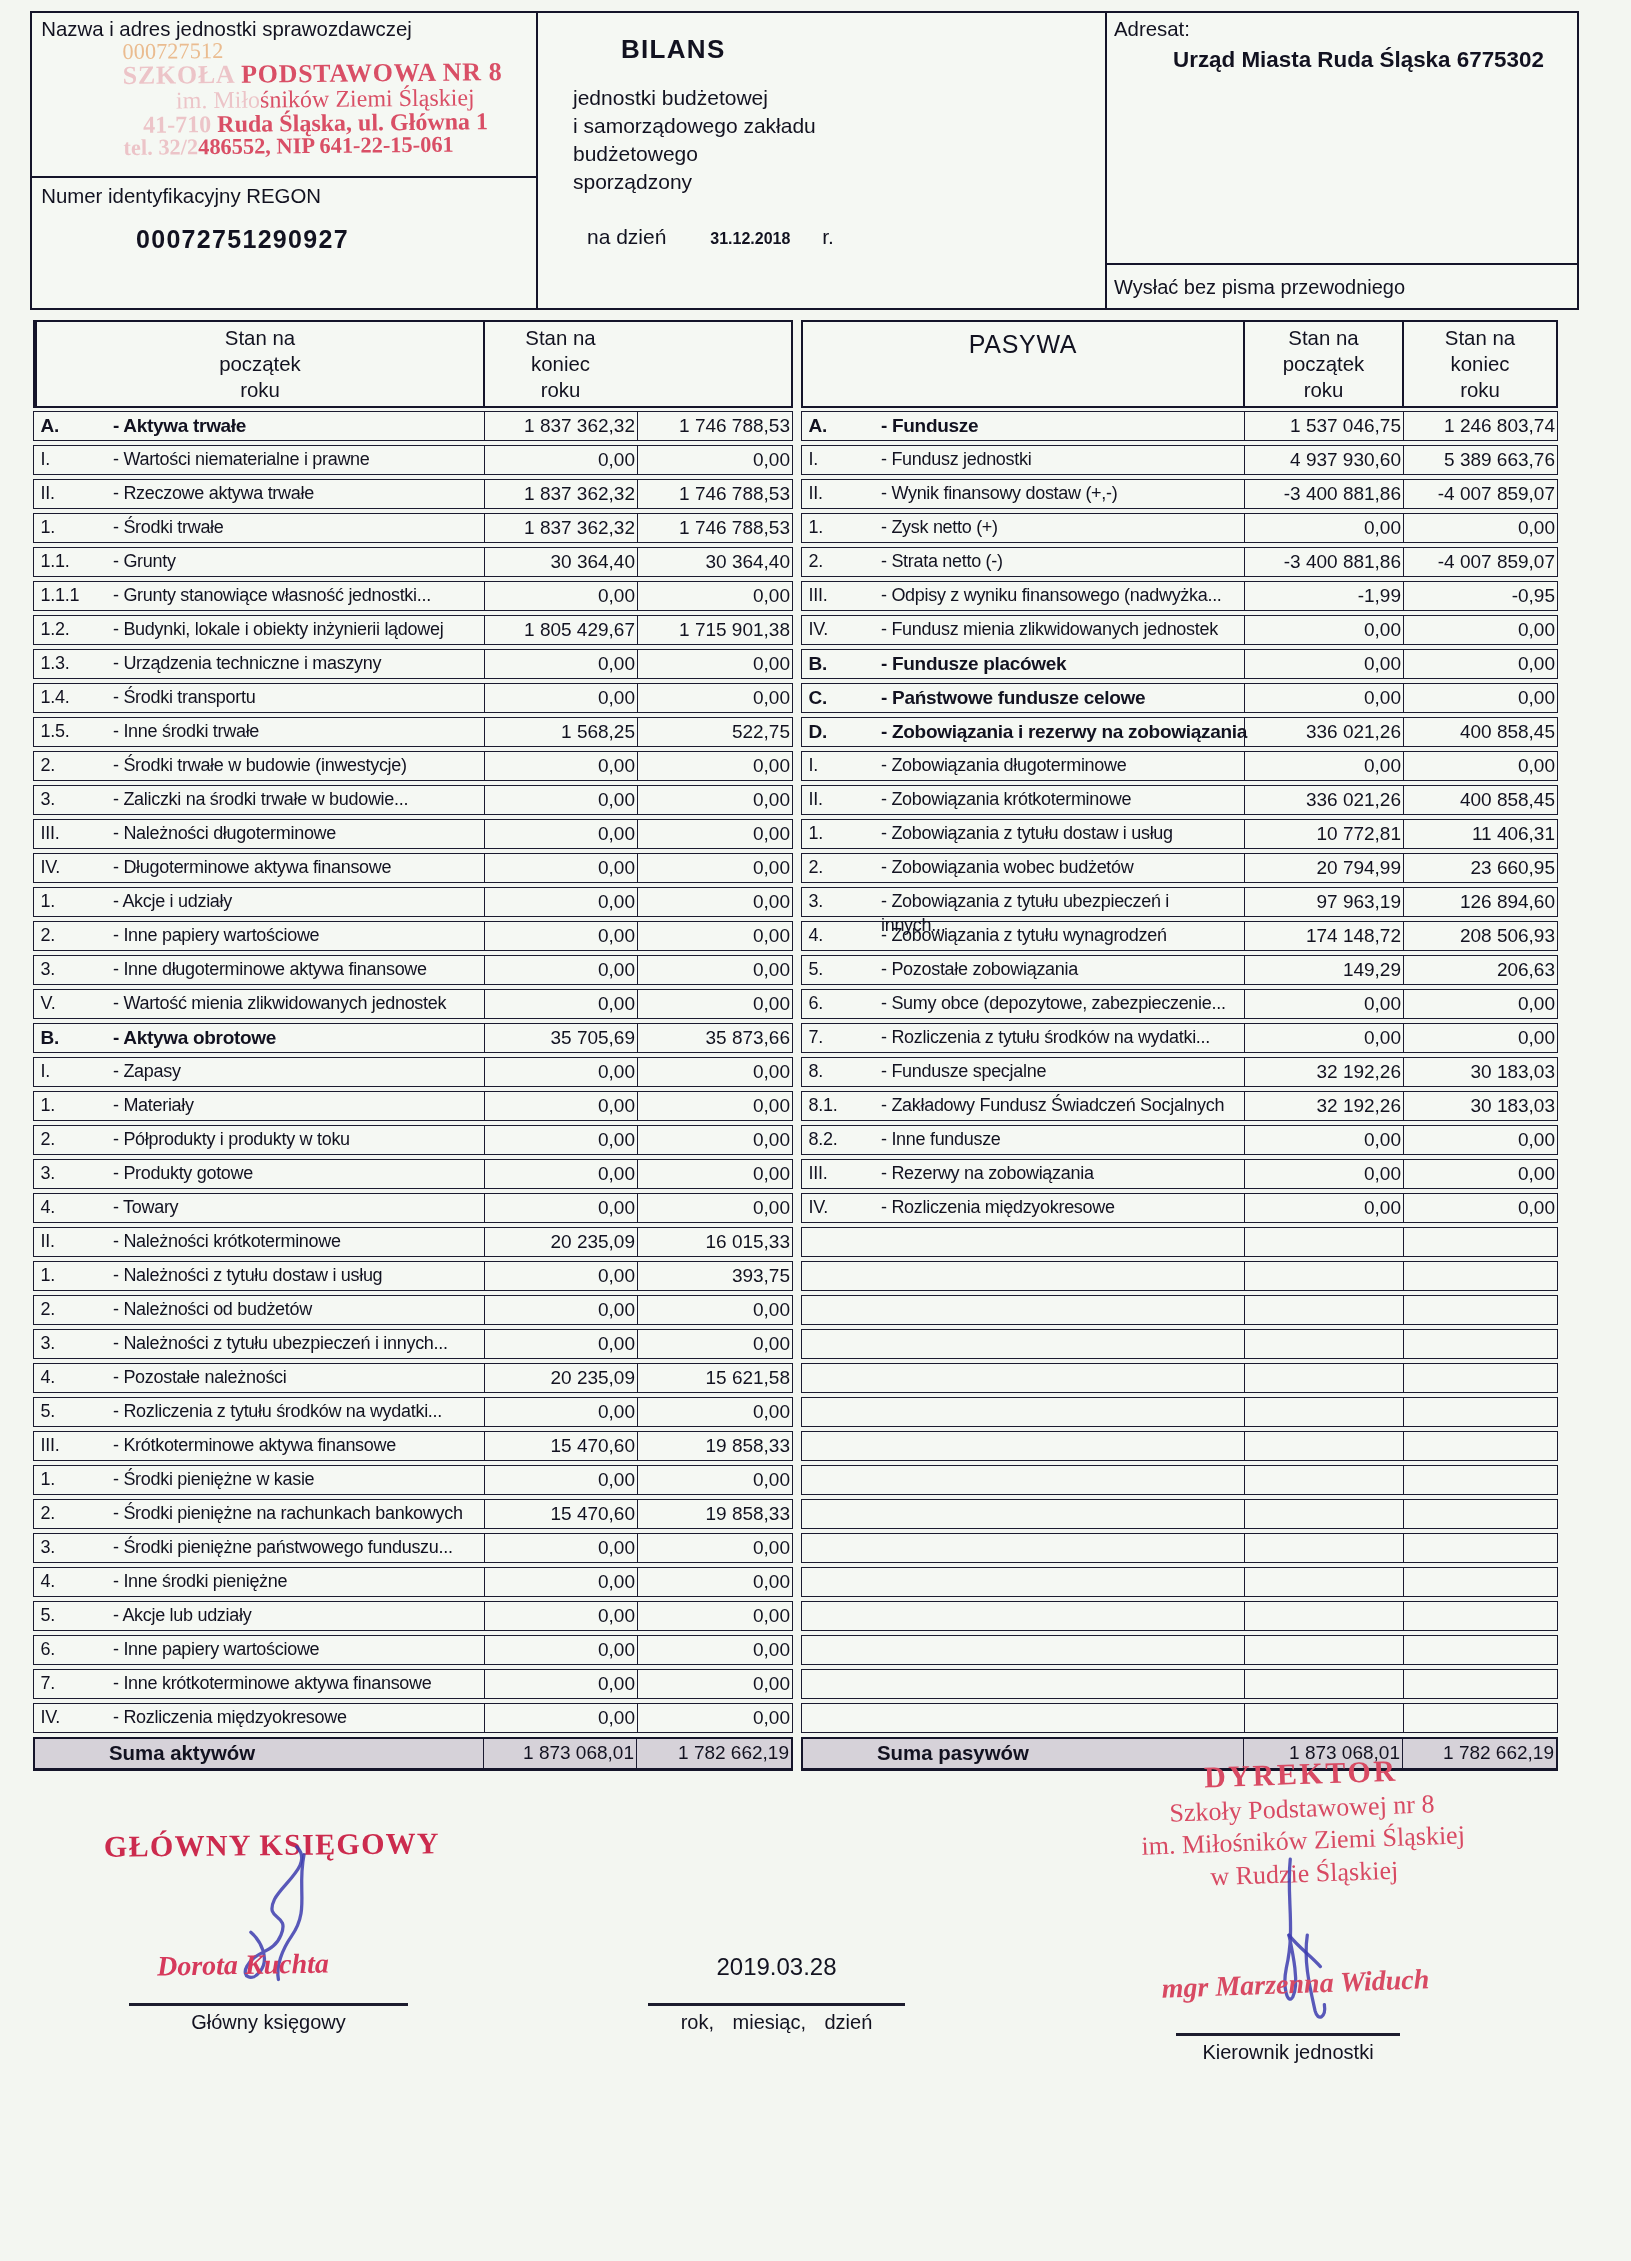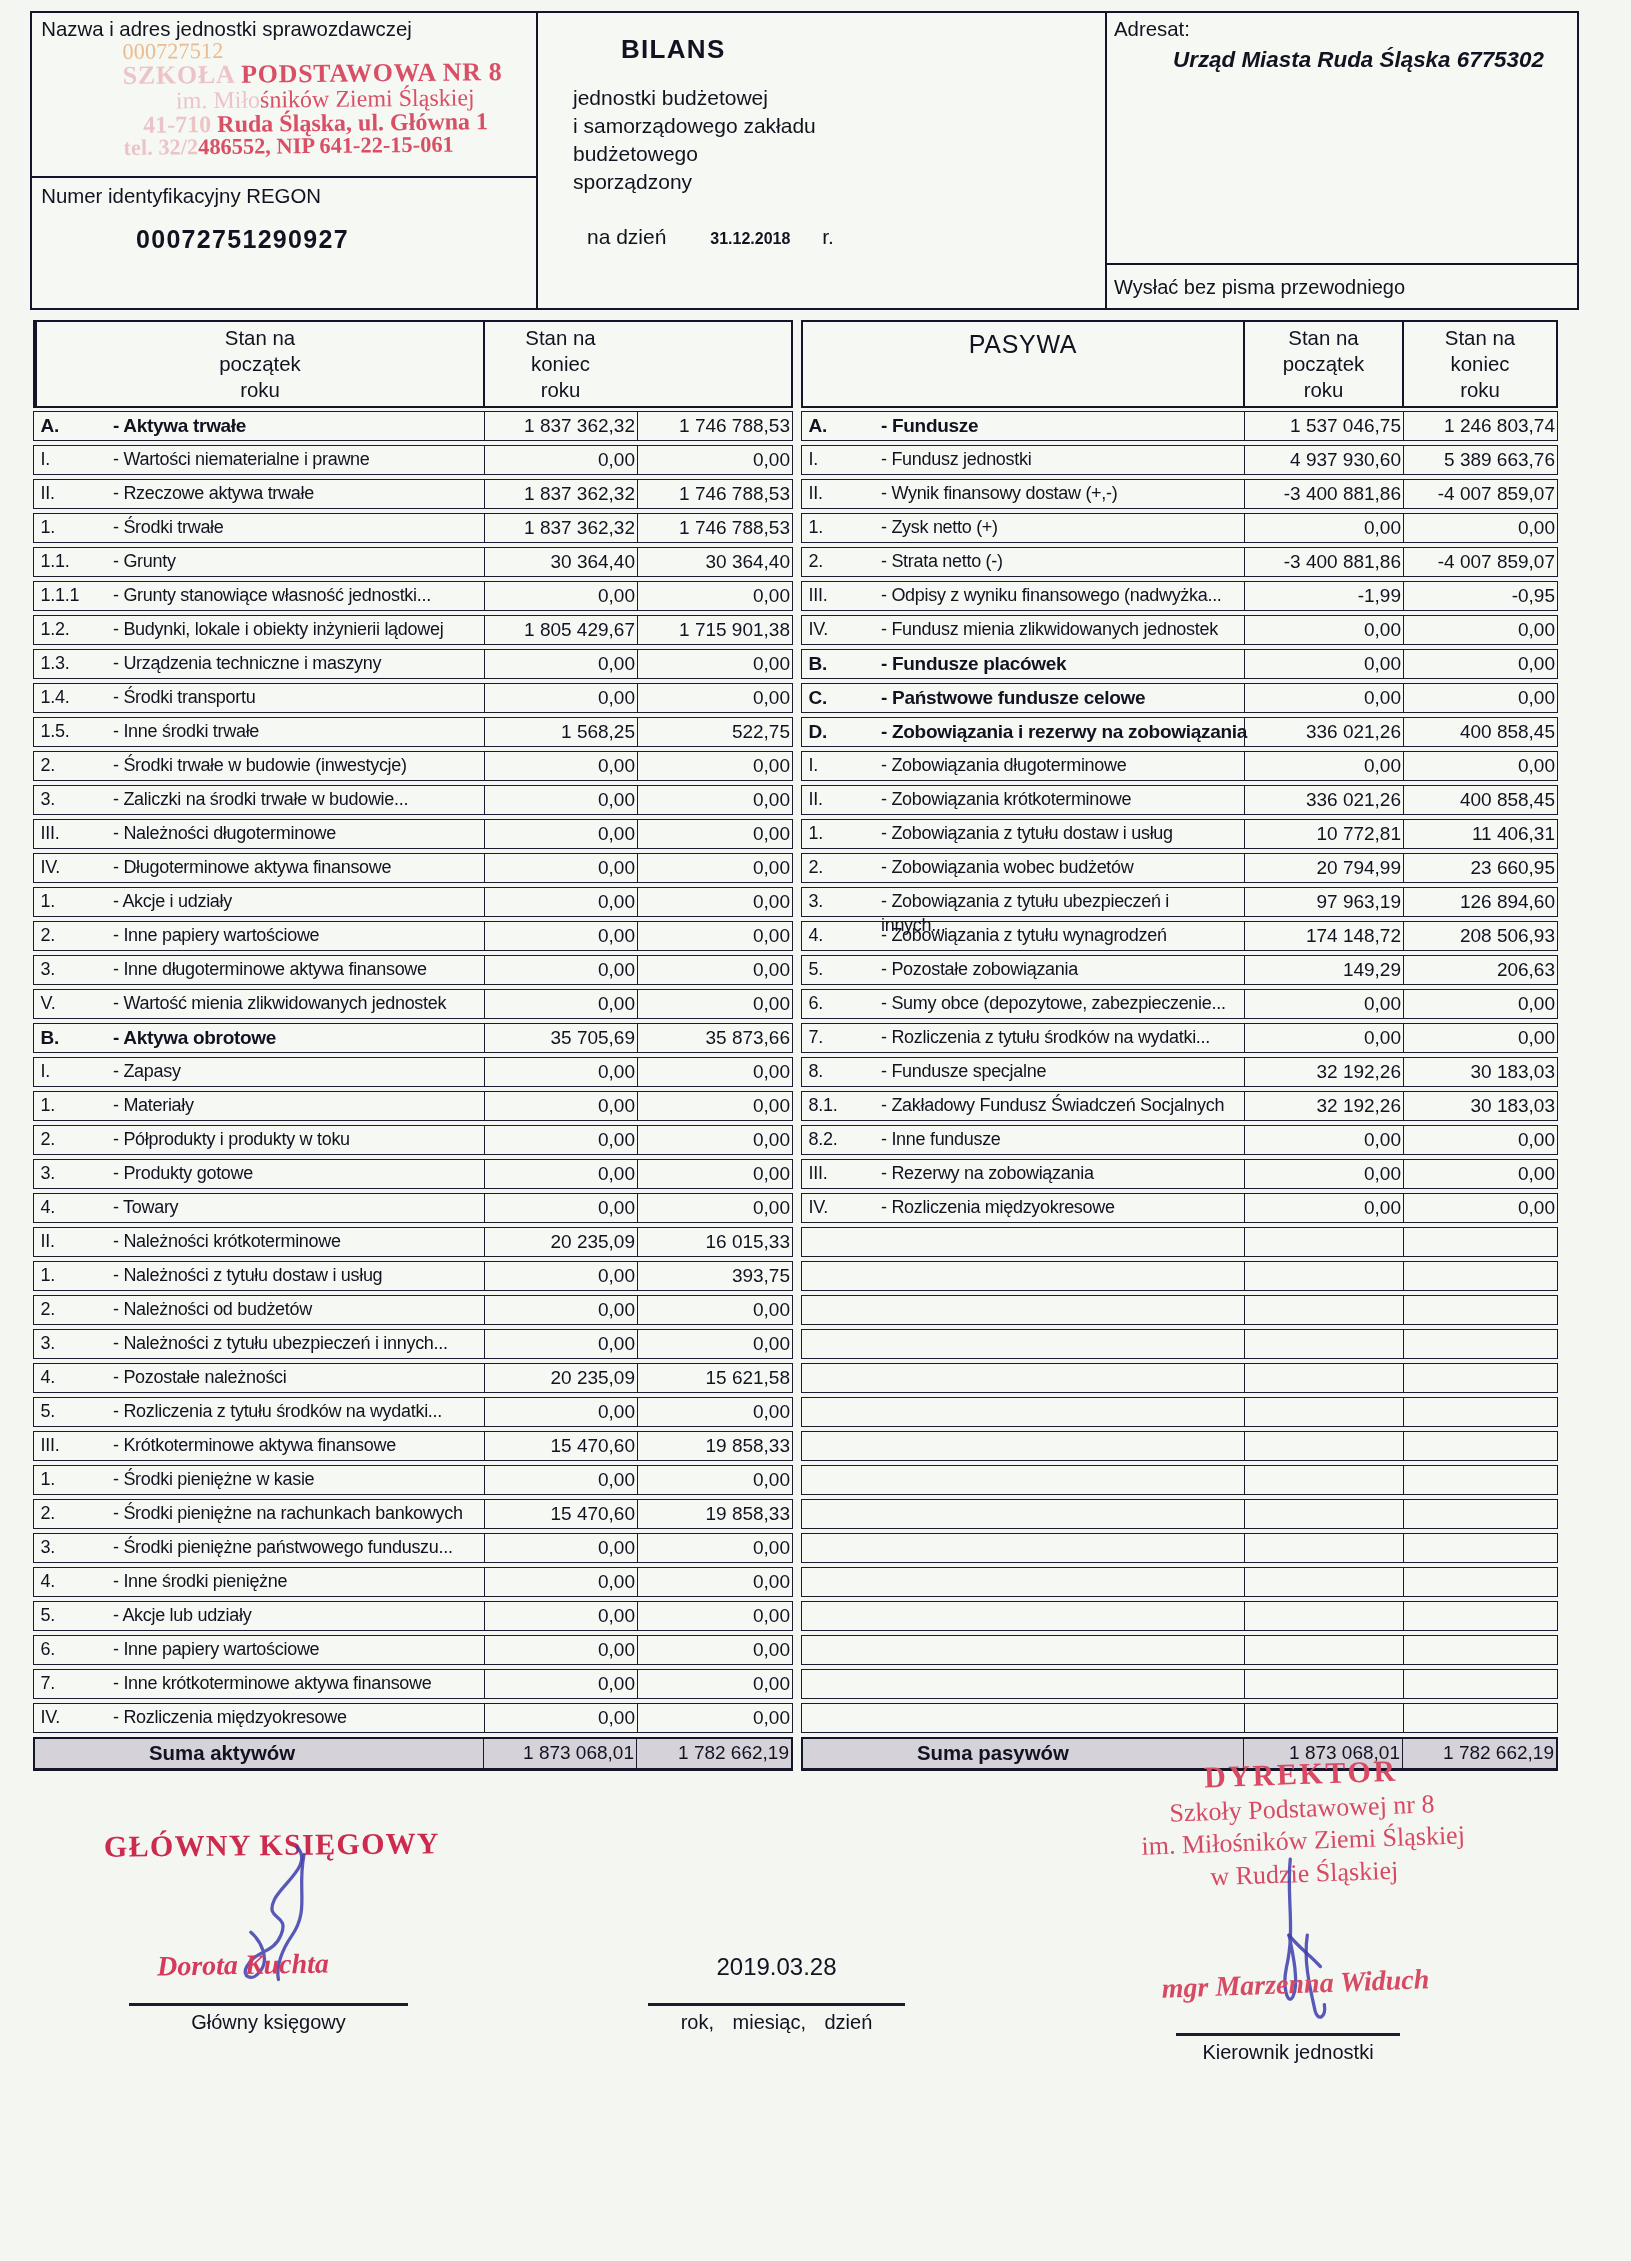--- a/index.html
+++ b/index.html
@@ -20,21 +20,21 @@
   .org-stamp .l2{font-size:26px;font-weight:bold;letter-spacing:0.7px;}
   .org-stamp .l3{font-size:24px;}
   .org-stamp .l4{font-size:24px;font-weight:bold;}
   .org-stamp .l5{font-size:22.4px;font-weight:bold;}
   .fade{opacity:.3;}
   .regon-value{font-size:25px;font-weight:bold;letter-spacing:1.3px;}
   .bilans-title{font-size:26px;font-weight:bold;letter-spacing:1.3px;}
   .bilans-sub{font-size:21px;line-height:28px;}
   .date-line{font-size:21px;}
   .date-line b{font-size:16px;}
-  .addressee{font-size:22.4px;font-weight:bold;font-style:italic;}
+  .addressee{font-size:22.4px;font-weight:bold;}
   
   .btable{position:absolute;top:320px;}
   #aktywa-table{left:33px;width:760px;--c-no:79px;--c-v1:153px;--c-v2:155px;}
   #pasywa-table{left:801px;width:757px;--c-no:79px;--c-v1:159px;--c-v2:154px;}
   .thead{
     position:relative;height:84px;border:2px solid #15152a;background:#f5f8f3;
     display:grid;grid-template-columns:calc(100% - var(--c-v1) - var(--c-v2)) var(--c-v1) var(--c-v2);
   }
   .thead .hcell{display:flex;flex-direction:column;align-items:center;justify-content:center;line-height:26px;font-size:20.4px;}
   .thead .htitle{font-size:25px;letter-spacing:0.7px;justify-content:flex-start;padding-top:9.2px;}
@@ -49,21 +49,21 @@
   .trow .no{padding-left:6.6px;}
   .trow .label{position:relative;}
   .trow .v1,.trow .v2{border-left:1.3px solid #1b1b30;height:100%;display:flex;align-items:center;justify-content:flex-end;font-size:19px;letter-spacing:0;padding-right:2px;box-sizing:border-box;}
   .trow.bold .no,.trow.bold .label{font-weight:bold;font-size:19px;}
   .wrap2{position:absolute;left:0;top:24px;font-size:18px;z-index:3;}
   .sumrow{
     height:34px;margin-bottom:0;border:2px solid #15152a;border-bottom-width:3.3px;background:#d6d2d9;
     display:grid;grid-template-columns:calc(100% - var(--c-v1) - var(--c-v2)) var(--c-v1) var(--c-v2);
     box-sizing:border-box;align-items:center;
   }
-  .sumrow .slabel{font-weight:bold;font-size:20.4px;padding-left:114px;letter-spacing:0;}
+  .sumrow .slabel{font-weight:bold;font-size:20.4px;padding-left:74px;letter-spacing:0;}
   .sumrow .v1,.sumrow .v2{border-left:1.3px solid #1b1b30;height:100%;display:flex;align-items:center;justify-content:flex-end;font-size:19px;padding-right:2px;box-sizing:border-box;}
   
   .sigline{position:absolute;height:2.6px;background:#1c1c2e;}
   .caption{position:absolute;font-size:20px;text-align:center;}
   .red-stamp-title{font-family:"Liberation Serif","DejaVu Serif",serif;font-weight:bold;color:#cc2b4e;}
   .red-stamp-name{font-family:"Liberation Serif","DejaVu Serif",serif;font-style:italic;font-weight:bold;color:#d63a5c;}
   #director-stamp{text-align:center;color:#d84a63;transform:rotate(-2deg);font-family:"Liberation Serif","DejaVu Serif",serif;line-height:1.25;}
   #director-stamp .dl0{font-size:30px;letter-spacing:2.6px;font-weight:bold;}
   #director-stamp .dl{font-size:26px;}
   .sig{position:absolute;}

